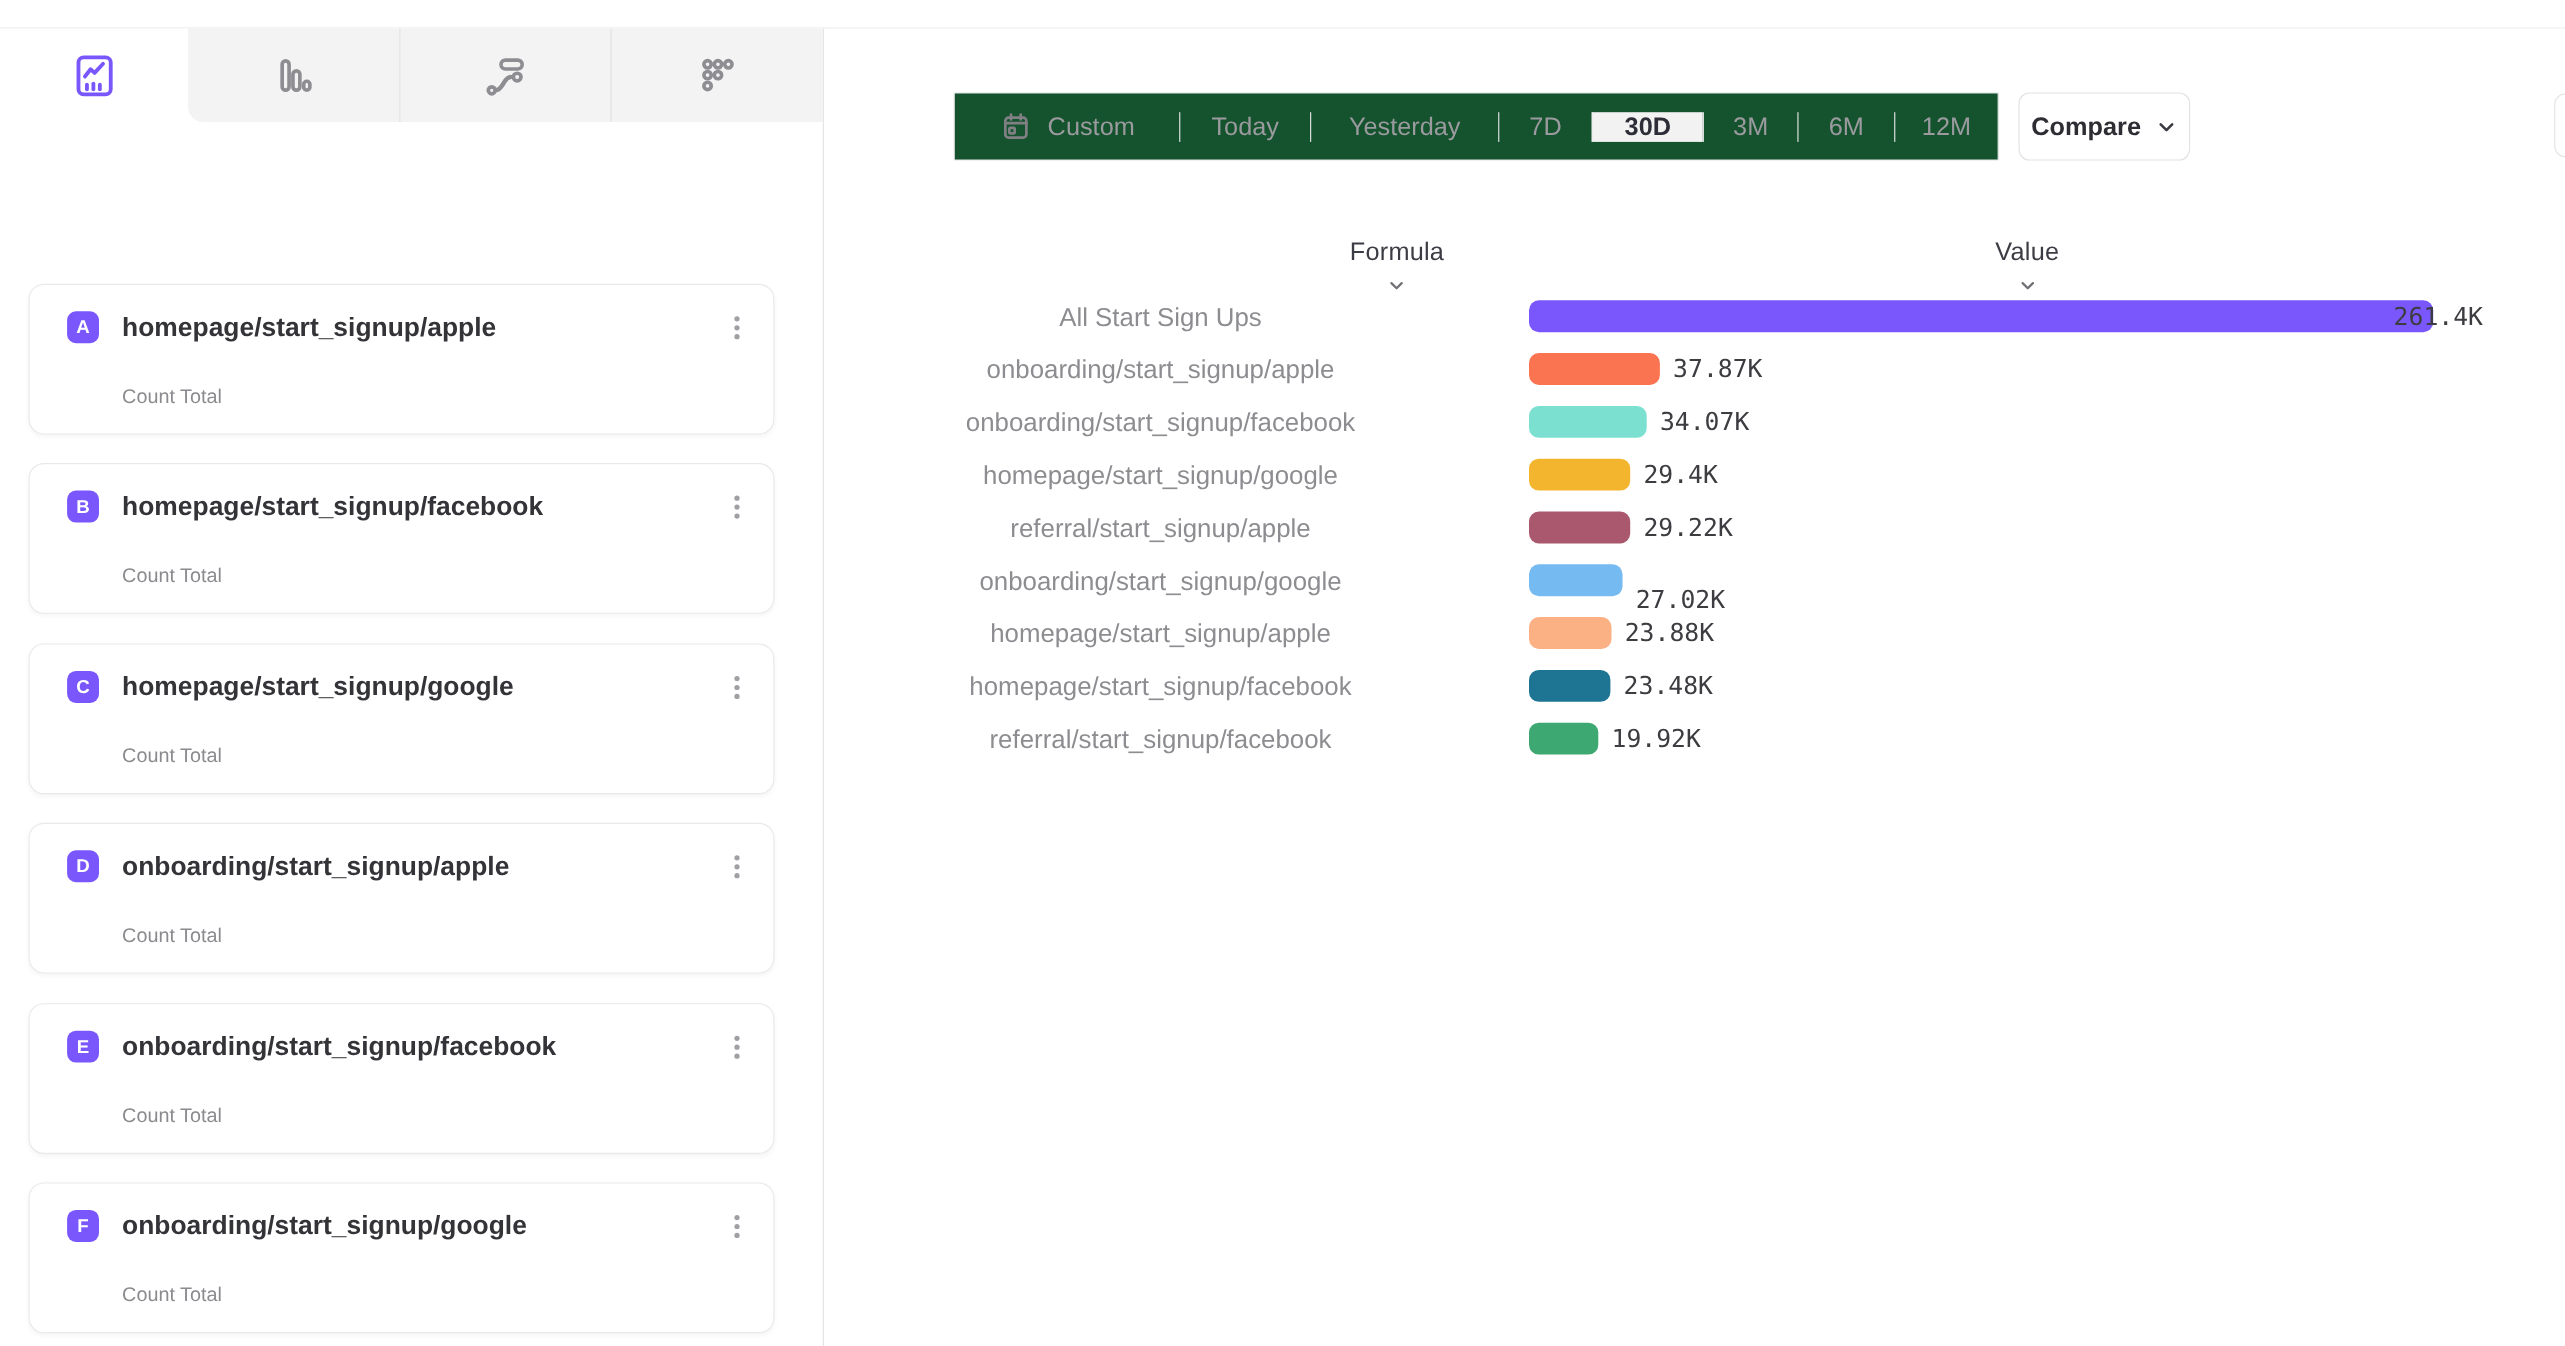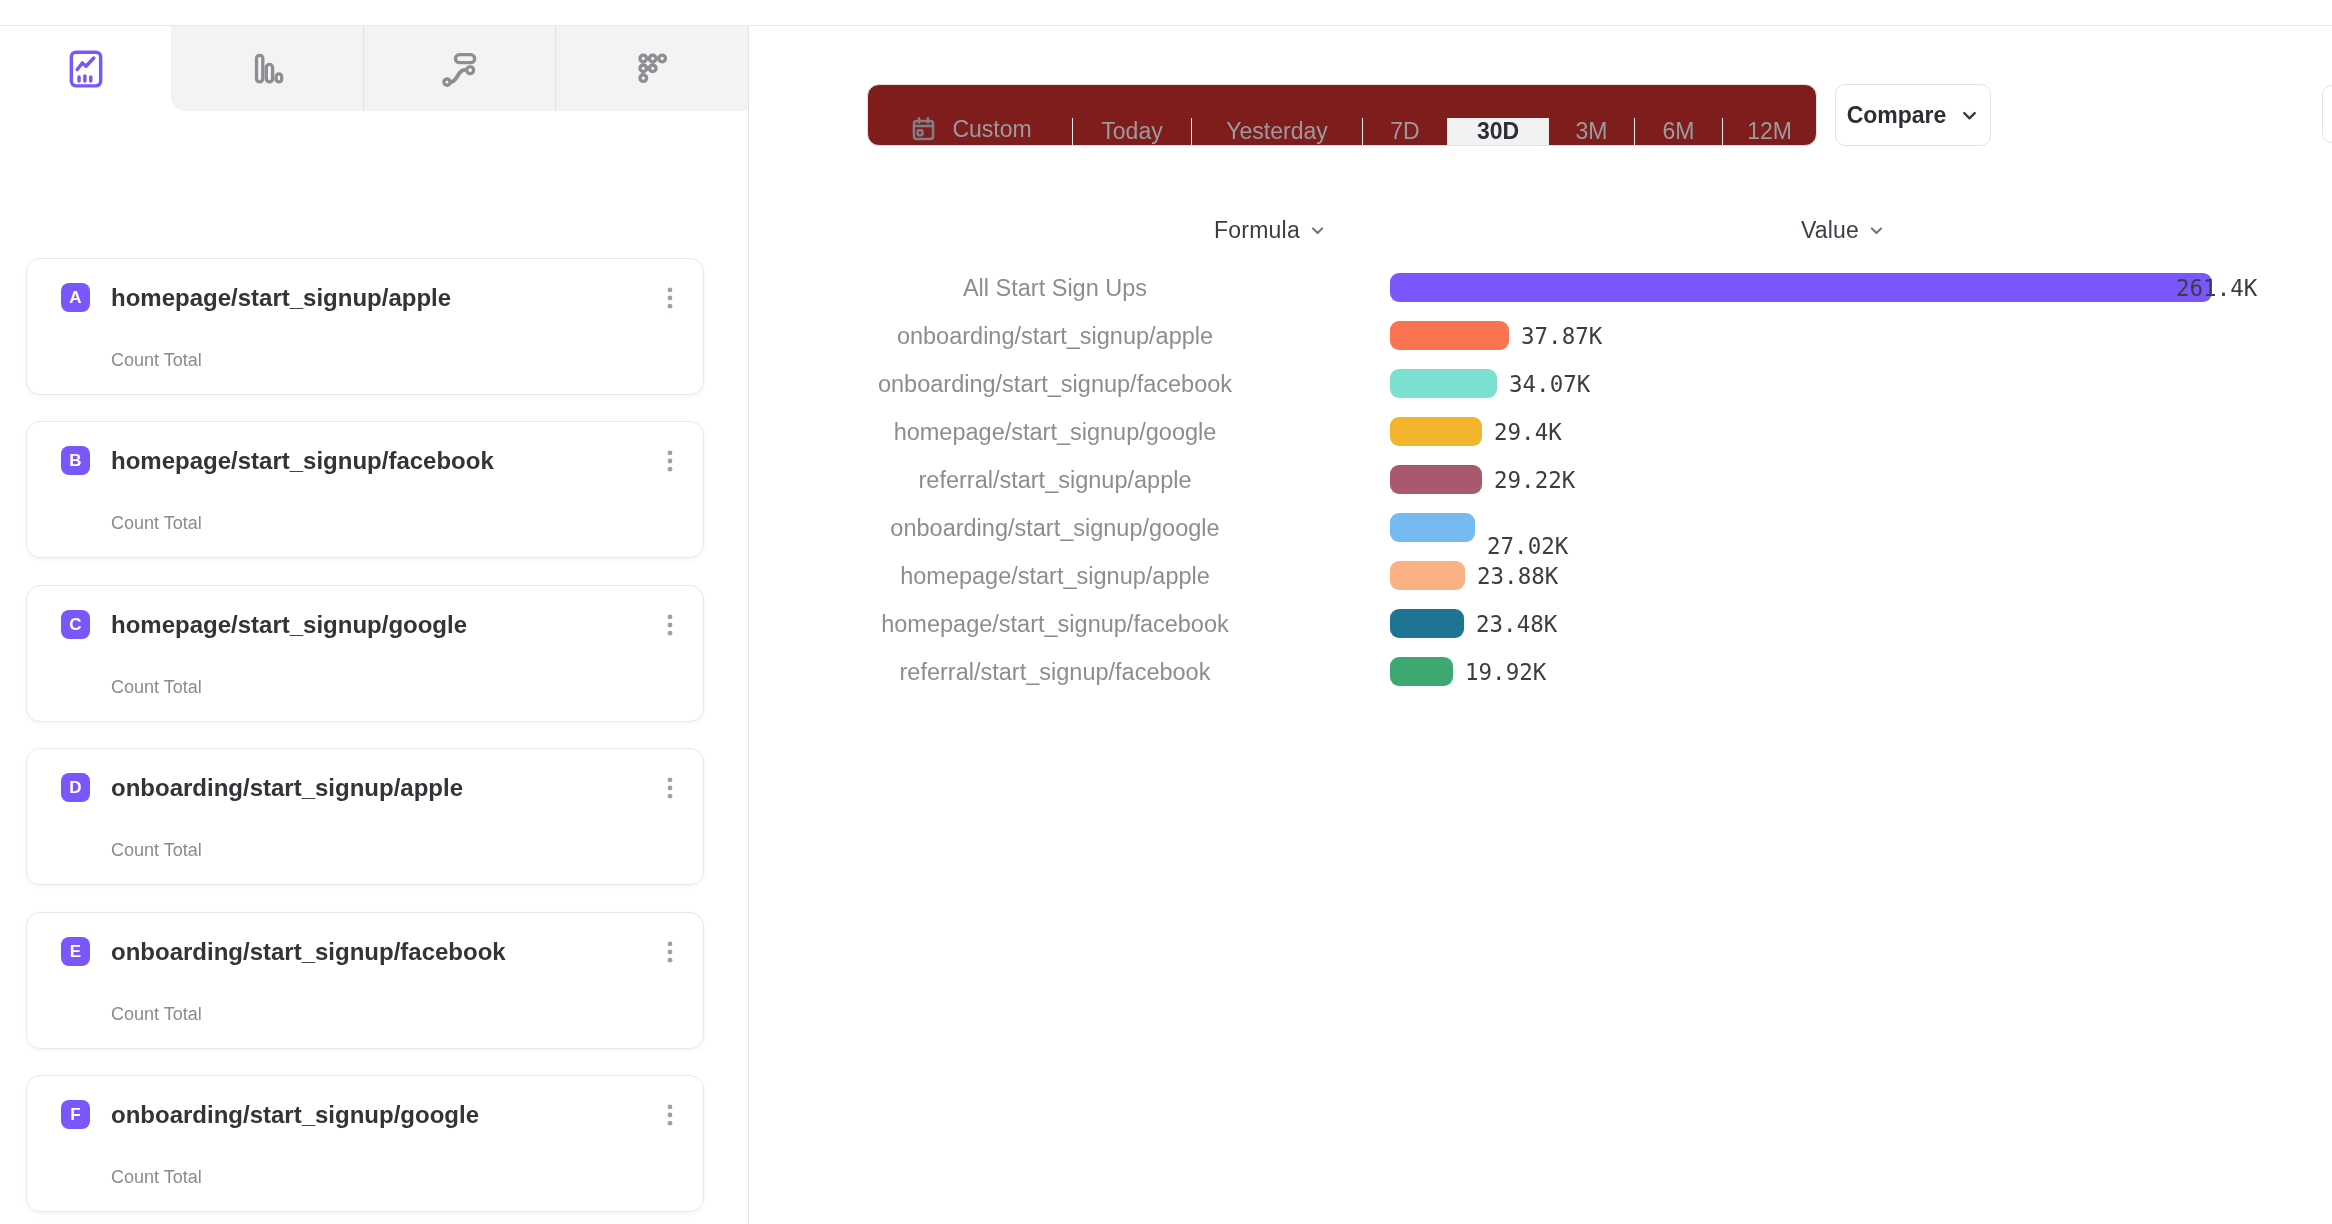--- a/index.html
+++ b/index.html
@@ -22,28 +22,28 @@
   .plus-btn{margin-left:auto;width:36px;height:36px;display:flex;align-items:center;justify-content:center;cursor:pointer;}
 
   .event-card{position:absolute;left:26px;width:678px;height:137px;background:#fff;border:1px solid #e9e9ea;border-radius:14px;box-sizing:border-box;box-shadow:0 2px 4px rgba(0,0,0,0.04);}
   .badge{position:absolute;left:34px;top:24px;width:29px;height:29px;border-radius:8px;background:#7957FC;color:#fff;font-size:17px;font-weight:700;display:flex;align-items:center;justify-content:center;}
   .event-name{position:absolute;left:84px;top:24px;height:30px;line-height:30px;font-size:24px;font-weight:700;color:#333338;white-space:nowrap;}
   .event-measure{position:absolute;left:84px;top:88px;height:26px;line-height:26px;font-size:18px;color:#8b8b8f;}
   .kebab{position:absolute;right:20px;top:24px;cursor:pointer;}
 
   
   .main{position:absolute;left:750px;top:26px;width:1582px;height:1198px;background:#fff;}
-  .date-control{position:absolute;left:117px;top:58px;height:62px;display:flex;align-items:flex-end;border:1px solid #e2e2e3;border-radius:12px;overflow:hidden;background:#7f1d1d;box-sizing:border-box;}
+  .date-control{position:absolute;left:117px;top:58px;height:62px;display:flex;align-items:center;border:1px solid #e2e2e3;border-radius:1px;overflow:hidden;background:#14532d;box-sizing:border-box;}
   .seg{display:flex;align-items:center;justify-content:center;font-size:23px;color:#9b9b9f;border-left:1px solid #ececee;box-sizing:border-box;cursor:pointer;gap:13px;}
   .seg:first-child{border-left:none;}
   .seg.active{background:#f2f2f3;color:#2e2e38;font-weight:700;}
   .compare-btn{position:absolute;left:1085px;top:58px;width:156px;height:62px;border:1px solid #e2e2e3;border-radius:10px;background:#fff;display:flex;align-items:center;justify-content:center;gap:14px;font-size:23px;font-weight:700;color:#2d2d33;box-sizing:border-box;cursor:pointer;}
   .cutoff-btn{position:absolute;left:1572px;top:59px;width:80px;height:58px;border:1px solid #e3e3e4;border-radius:10px;background:#fff;box-sizing:border-box;}
 
-  .col-header{position:absolute;top:189px;height:30px;display:flex;align-items:center;gap:9px;font-size:23px;color:#3c3c44;transform:translateX(-50%);cursor:pointer;}
+  .col-header{position:absolute;top:189px;height:30px;display:flex;align-items:center;gap:9px;font-size:23px;color:#3c3c44;transform:translateX(-50%);cursor:pointer;flex-direction:column;}
   .col-header .hdr-text{font-weight:400;letter-spacing:.2px;}
 
   .chart-label{position:absolute;left:0;width:610px;text-align:center;font-size:23.5px;color:#8d8d91;height:30px;line-height:30px;white-space:nowrap;}
   .chart-bar{position:absolute;left:640px;height:29px;border-radius:9px;cursor:pointer;}
   .chart-value{position:absolute;height:30px;line-height:30px;font-family:"DejaVu Sans Mono",monospace;font-size:22.5px;color:#3d3d41;white-space:nowrap;}
 
   svg{display:block;}
 </style>
 </head>
 <body>

